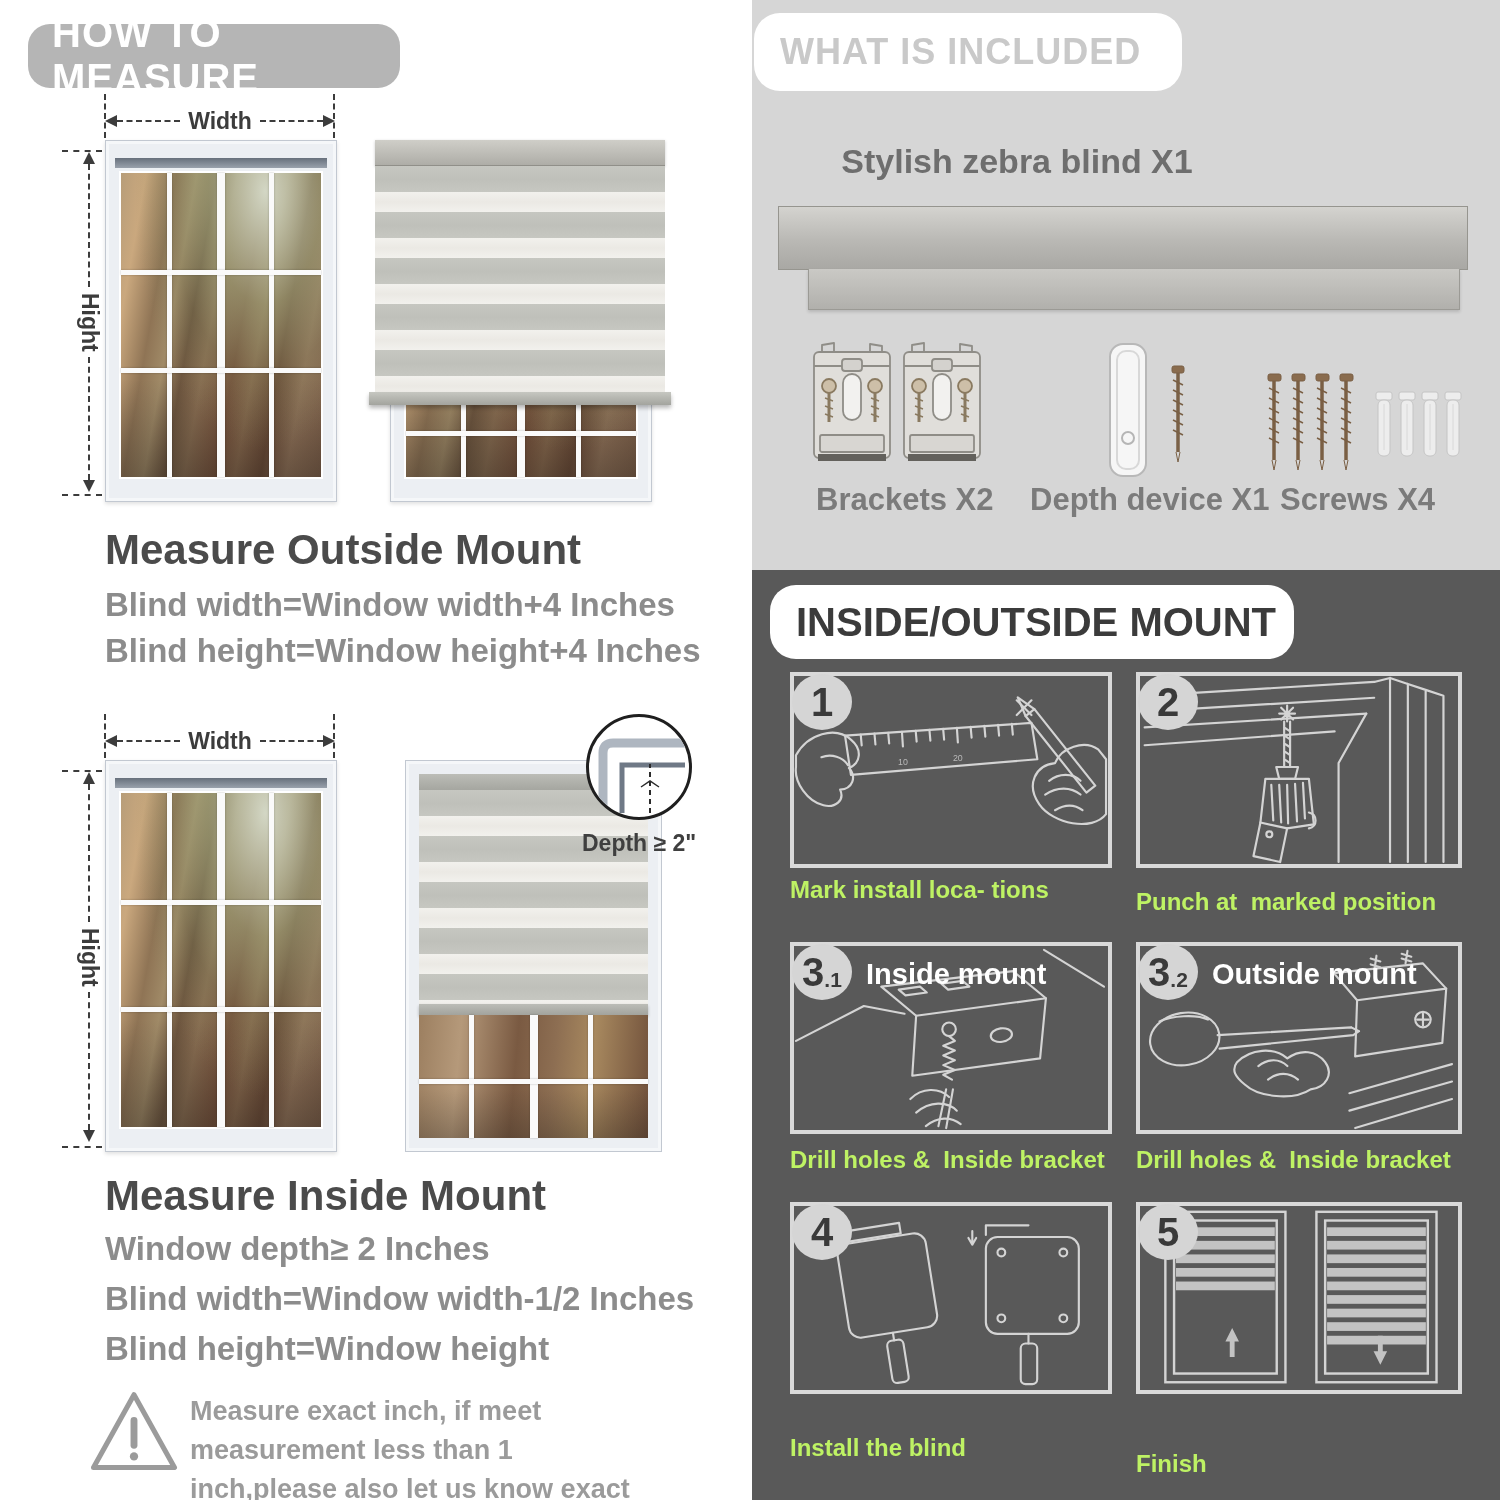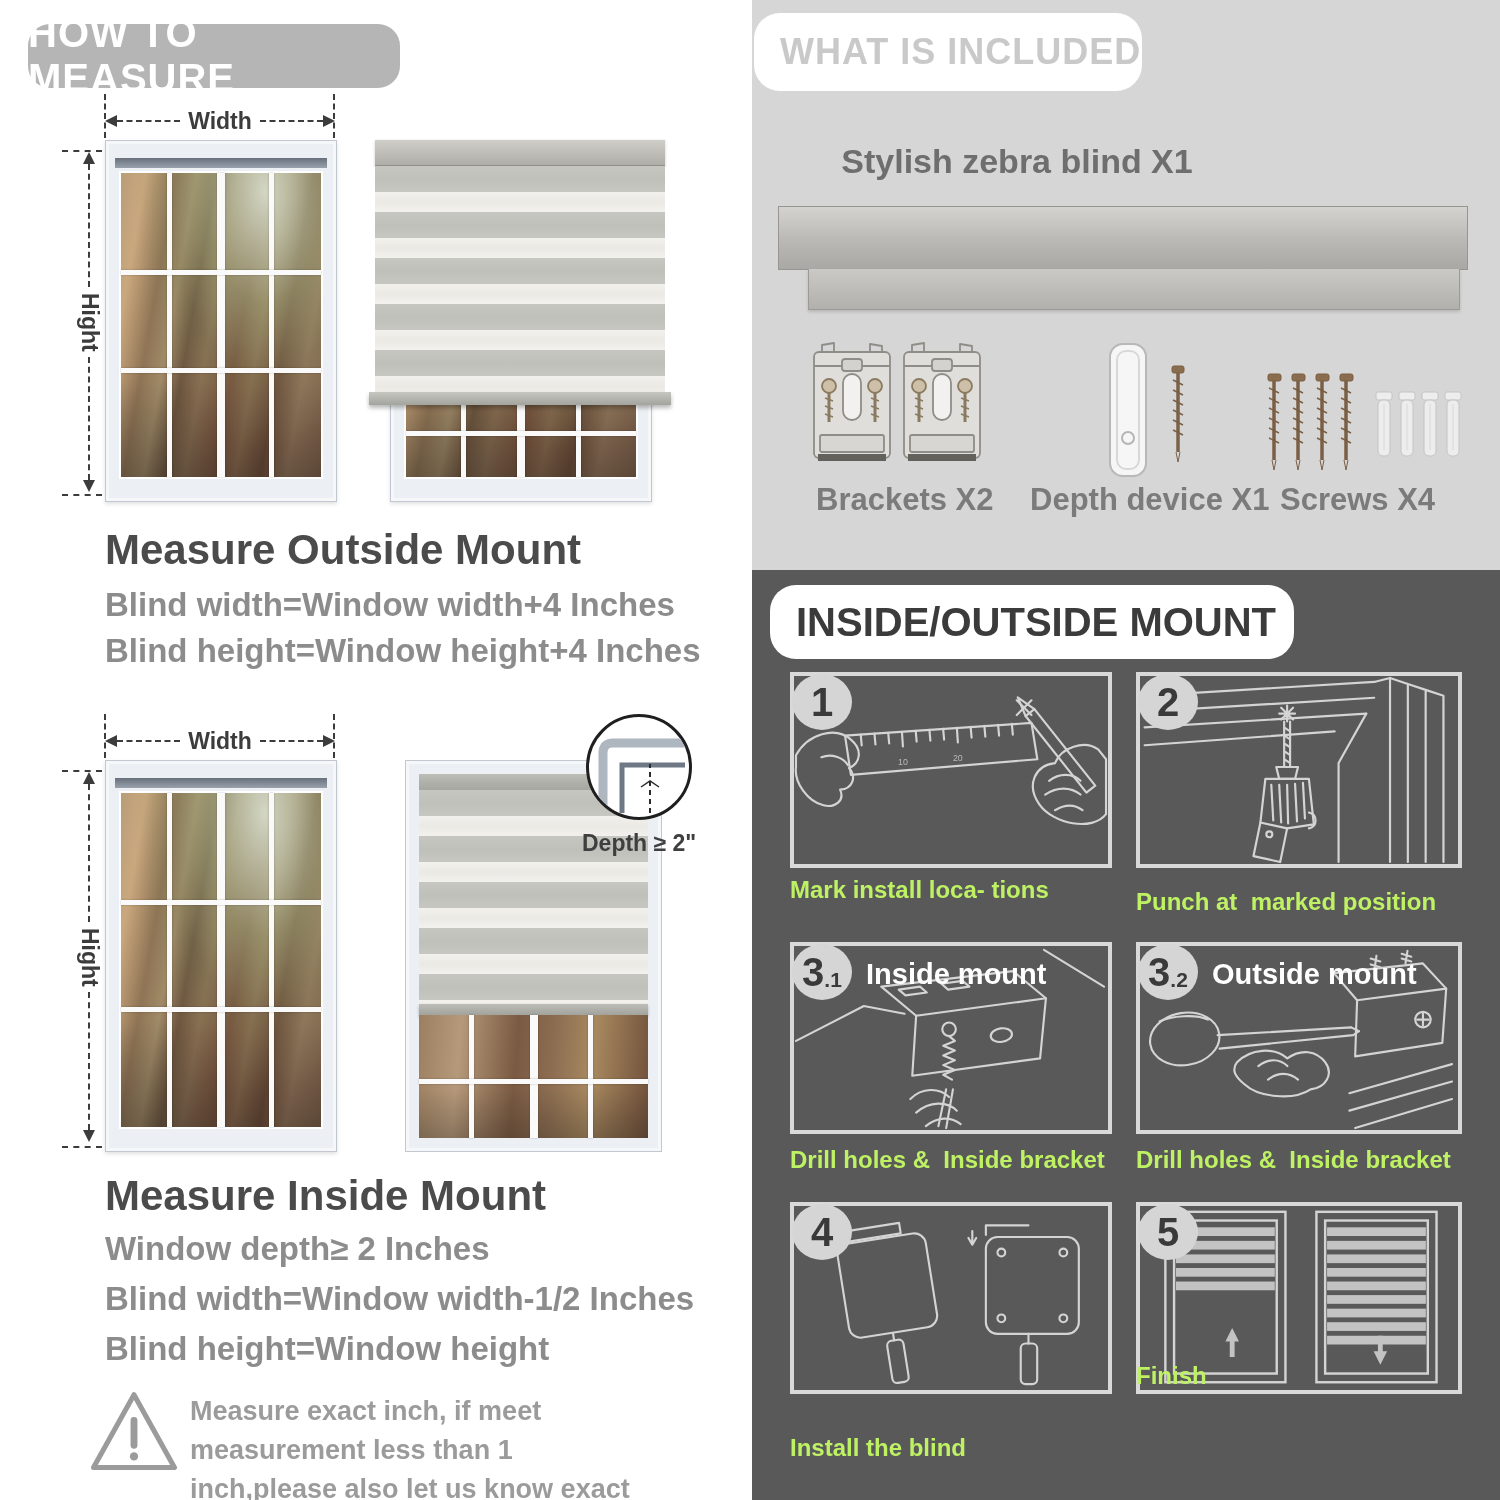--- a/index.html
+++ b/index.html
@@ -2,21 +2,21 @@
 <html><head>
 <meta charset="utf-8">
 <style>
   html,body{margin:0;padding:0;}
   #page{position:relative;width:1500px;height:1500px;background:#ffffff;overflow:hidden;
         font-family:"Liberation Sans", sans-serif;}
   
   .abs{position:absolute;}
   
   .gray-header{position:absolute;left:28px;top:24px;width:372px;height:64px;background:#b5b5b5;
-    border-radius:22px;display:flex;align-items:center;box-sizing:border-box;
+    border-radius:22px;display:flex;align-items:center;padding-left:24px;box-sizing:border-box;
     color:#ffffff;font-weight:bold;font-size:40px;letter-spacing:1px;}
   .sec-heading{position:absolute;font-weight:bold;font-size:42px;color:#4b4b4b;margin:0;}
   .formula{position:absolute;font-weight:bold;font-size:33px;color:#8c8c8c;margin:0;}
   
   .harrow{position:absolute;display:flex;align-items:center;height:22px;}
   .harrow .dash{flex:1;border-top:2px dashed #3c3c3c;height:0;}
   .ah-l{width:0;height:0;border-top:6px solid transparent;border-bottom:6px solid transparent;border-right:12px solid #3c3c3c;}
   .ah-r{width:0;height:0;border-top:6px solid transparent;border-bottom:6px solid transparent;border-left:12px solid #3c3c3c;}
   .dim-label{font-weight:bold;font-size:23px;color:#3c3c3c;padding:0 8px;white-space:nowrap;}
   .varrow{position:absolute;display:flex;flex-direction:column;align-items:center;width:26px;}
@@ -58,21 +58,21 @@
   .magnifier{position:absolute;left:586px;top:714px;width:100px;height:100px;border:3px solid #1f1f1f;
     border-radius:50%;background:#ffffff;z-index:5;overflow:hidden;}
   .depth-label{position:absolute;left:582px;top:830px;width:150px;font-weight:bold;font-size:23px;color:#3f3f3f;z-index:5;}
   
   .warn-text{position:absolute;left:190px;top:1392px;width:475px;font-weight:bold;font-size:27px;
     line-height:1.45;color:#9b9b9b;margin:0;}
   
   .right-top{position:absolute;left:752px;top:0;width:748px;height:570px;background:#d6d6d6;}
   .white-header{position:absolute;background:#ffffff;border-radius:26px;display:flex;align-items:center;
     padding-left:26px;box-sizing:border-box;font-weight:bold;}
-  .included-header{left:2px;top:13px;width:388px;height:78px;font-size:36px;color:#c9c9c9;letter-spacing:1px;}
+  .included-header{left:2px;top:13px;width:428px;height:78px;font-size:36px;color:#c9c9c9;letter-spacing:1px;}
   .product-label{position:absolute;left:0;top:142px;width:530px;text-align:center;
     font-weight:bold;font-size:34px;color:#6e6e6e;}
   .headrail-top{position:absolute;left:26px;top:206px;width:688px;height:62px;
     background:linear-gradient(180deg,#d4d3cf,#b9b8b4 55%,#a9a8a4);border:1px solid #96958f;}
   .headrail-bottom{position:absolute;left:56px;top:269px;width:650px;height:40px;
     background:linear-gradient(180deg,#cac9c5,#b1b0ac);border:1px solid #9b9a95;border-top:none;box-shadow:0 2px 3px rgba(0,0,0,.15);}
   .item-label{position:absolute;top:482px;font-weight:bold;font-size:31px;color:#7b7b7b;white-space:nowrap;}
   
   .right-bottom{position:absolute;left:752px;top:570px;width:748px;height:930px;background:#595959;}
   .mount-header{left:18px;top:15px;width:524px;height:74px;font-size:40px;color:#3b3b3b;border-radius:26px;text-align:center;}
@@ -485,15 +485,15 @@
           <rect x="189" y="78" width="102" height="9"></rect>
             <rect x="189" y="92" width="102" height="9"></rect>
           <rect x="189" y="106" width="102" height="9"></rect>
             <rect x="189" y="120" width="102" height="9"></rect>
           <rect x="189" y="134" width="102" height="9"></rect>
           <path d="M84 140 L91 126 L98 140 L93.5 140 L93.5 156 L88.5 156 L88.5 140 Z"></path>
           <path d="M237 150 L244 164 L251 150 L246.5 150 L246.5 134 L241.5 134 L241.5 150 Z"></path>
         </g>
       </svg>
     </div>
-    <p class="caption" style="left:384px;top:792px;">Finish</p>
+    <p class="caption" style="left:384px;top:880px;">Finish</p>
   </section>
 </div>
 
 </body></html>

